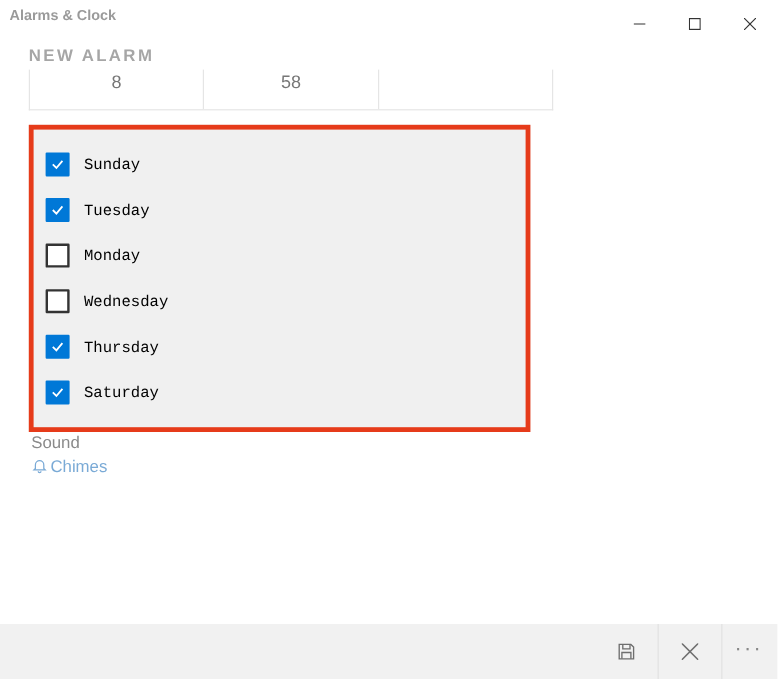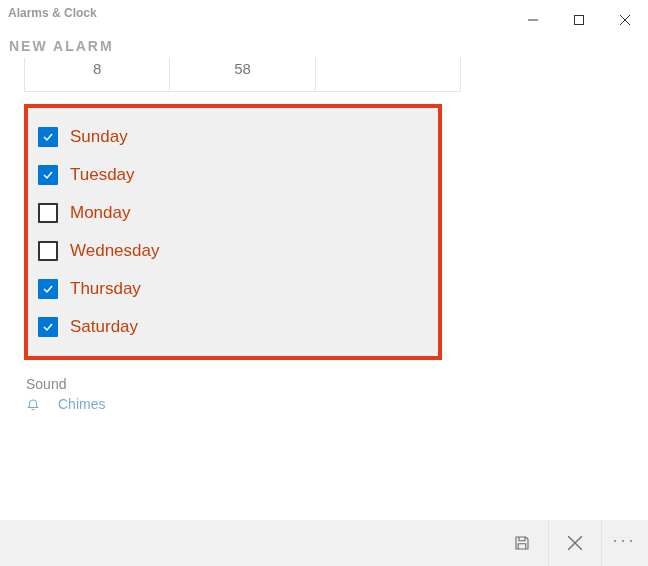--- a/index.html
+++ b/index.html
@@ -38,21 +38,21 @@
     justify-content: center;
     color: #555;
   }
   .window-btn svg { display: block; }
   
   .page-heading {
     font-size: 14px;
     font-weight: 600;
     letter-spacing: 2px;
     color: #a6a6a6;
-    padding: 6px 0 4px 9px;
+    padding: 6px 0 4px 24px;
   }
   
   .time-row {
     display: flex;
     margin-left: 24px;
     border: 1px solid #e5e5e5;
     border-top: none;
     width: 437px;
     height: 34px;
   }
@@ -92,38 +92,39 @@
     background: #fff;
     flex-shrink: 0;
   }
   .checkbox.checked {
     background: #0078d7;
     border-color: #0078d7;
   }
   .checkbox.checked svg { display: block; }
   .checkbox svg { display: none; }
   .day-label {
-    font-size: 17px;
-    color: #c2410c;
+    font-size: 13px;
+    color: #000000;
+    font-family: Liberation Mono, monospace;
   }
   
   .section {
-    margin: 16px 0 0 26px;
+    margin: 0 0 0 26px;
   }
   .section-label {
     font-size: 14px;
     color: #8a8a8a;
     margin-bottom: 4px;
   }
   .section-value {
     font-size: 14px;
     color: #7aaad6;
     display: flex;
     align-items: center;
-    gap: 18px;
+    gap: 2px;
   }
   
   .commandbar {
     position: absolute;
     left: 0; right: 0; bottom: 0;
     height: 46px;
     background: #f1f1f1;
     display: flex;
     justify-content: flex-end;
     align-items: center;

